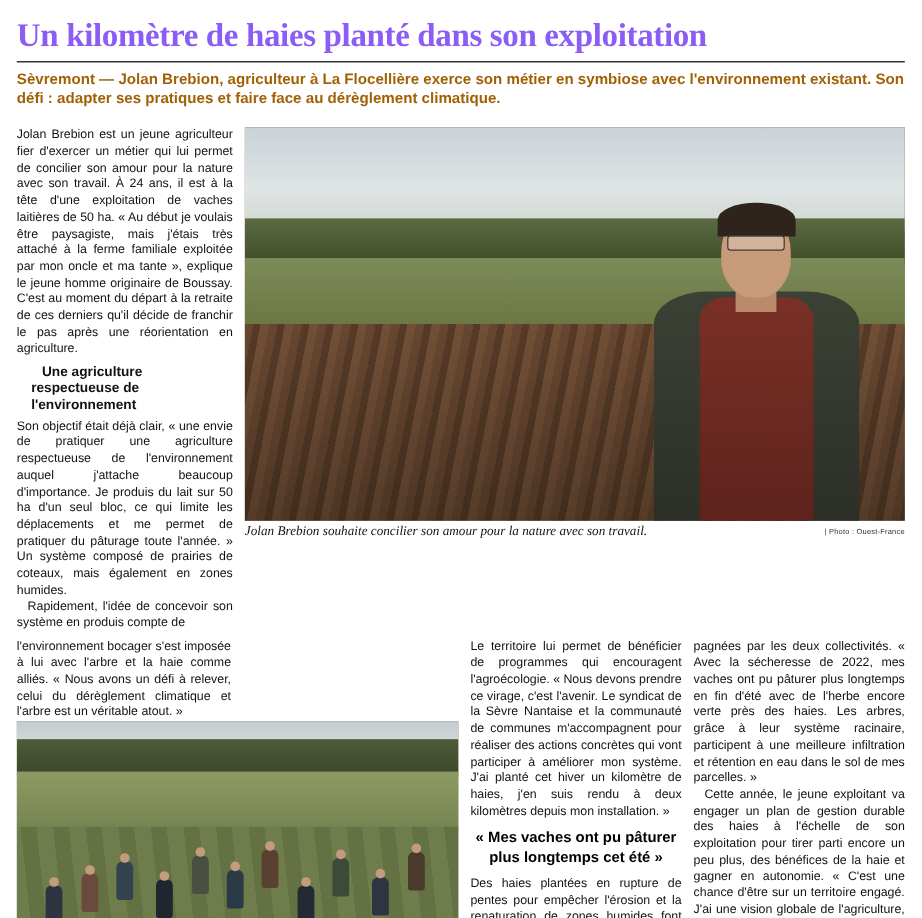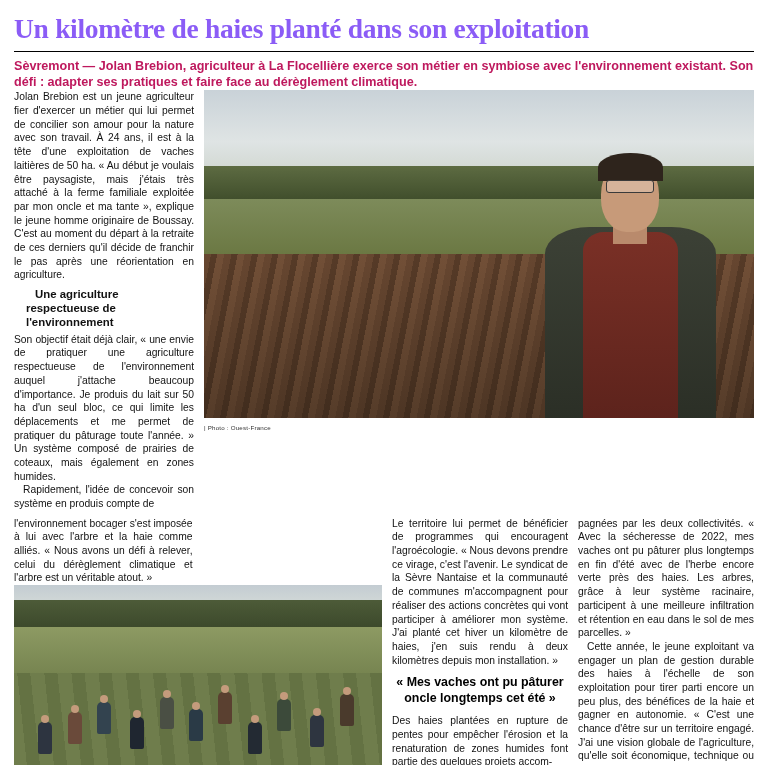--- a/index.html
+++ b/index.html
@@ -37,22 +37,22 @@
     margin: 0 0 6px 0;
     height: 0;
   }
 
   
   .standfirst {
     font-family: "Liberation Sans", sans-serif;
     font-weight: bold;
     font-size: 12.6px;
     line-height: 1.30;
-    margin: 0 0 0 0;
-    color: #be185d;
+    margin: 0 0 16px 0;
+    color: #a16207;
   }
   .standfirst .place { font-weight: bold; }
 
   
   .top-block {
     display: flex;
     gap: 10px;
     align-items: flex-start;
   }
   .col-narrow {
@@ -276,20 +276,21 @@
         <div class="farmer">
           <div class="f-body"></div>
           <div class="f-vest"></div>
           <div class="f-neck"></div>
           <div class="f-head"></div>
           <div class="f-hair"></div>
           <div class="f-glass"></div>
         </div>
       </div>
       <div class="caption">
+        <span>Jolan Brebion souhaite concilier son amour pour la nature avec son travail.</span>
         <span class="credit">| Photo : Ouest-France</span>
       </div>
     </div>
 
   </div>
 
   <div class="lower">
 
     <div class="lower-photo-col">
 
@@ -350,21 +351,21 @@
               <i style="background:#4a3a2c"></i>
               <b></b>
             </span>
         </div>
       </div>
 
     </div>
 
     <div class="col-lower body-text">
       <p>Le territoire lui permet de bénéficier de programmes qui encouragent l'agroécologie. « Nous devons prendre ce virage, c'est l'avenir. Le syndicat de la Sèvre Nantaise et la communauté de communes m'accompagnent pour réaliser des actions concrètes qui vont participer à améliorer mon système. J'ai planté cet hiver un kilomètre de haies, j'en suis rendu à deux kilomètres depuis mon installation. »</p>
-      <div class="pull">« Mes vaches ont pu pâturer oncle longtemps cet été »</div>
+      <div class="pull">« Mes vaches ont pu pâturer plus longtemps cet été »</div>
       <p>Des haies plantées en rupture de pentes pour empêcher l'érosion et la renaturation de zones humides font partie des quelques projets accom-</p>
     </div>
 
     <div class="col-lower body-text">
       <p>pagnées par les deux collectivités. « Avec la sécheresse de 2022, mes vaches ont pu pâturer plus longtemps en fin d'été avec de l'herbe encore verte près des haies. Les arbres, grâce à leur système racinaire, participent à une meilleure infiltration et rétention en eau dans le sol de mes parcelles. »</p>
       <p>Cette année, le jeune exploitant va engager un plan de gestion durable des haies à l'échelle de son exploitation pour tirer parti encore un peu plus, des bénéfices de la haie et gagner en autonomie. « C'est une chance d'être sur un territoire engagé. J'ai une vision globale de l'agriculture, qu'elle soit économique, technique ou environnementale et j'espère voir ce milieu évoluer parce que nous avons un challenge collectif à relever. »</p>
     </div>
 
   </div>
 

